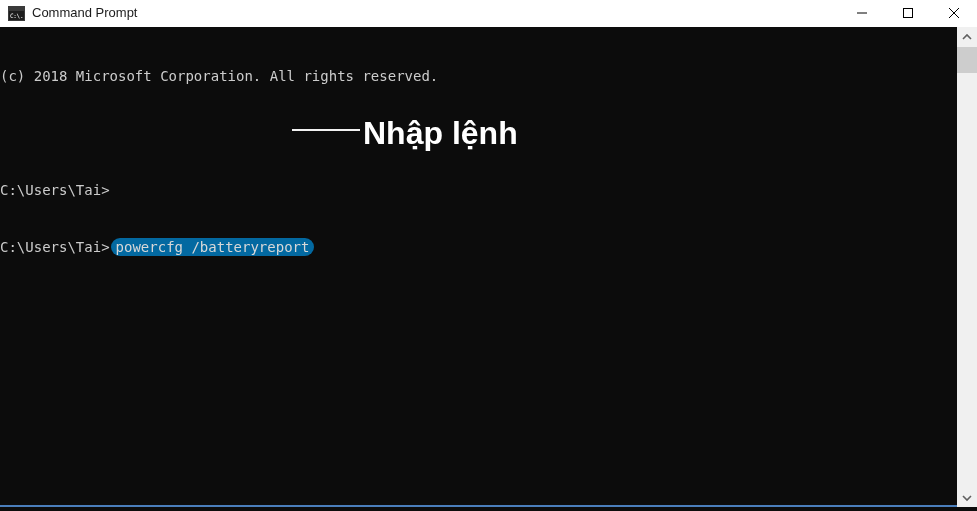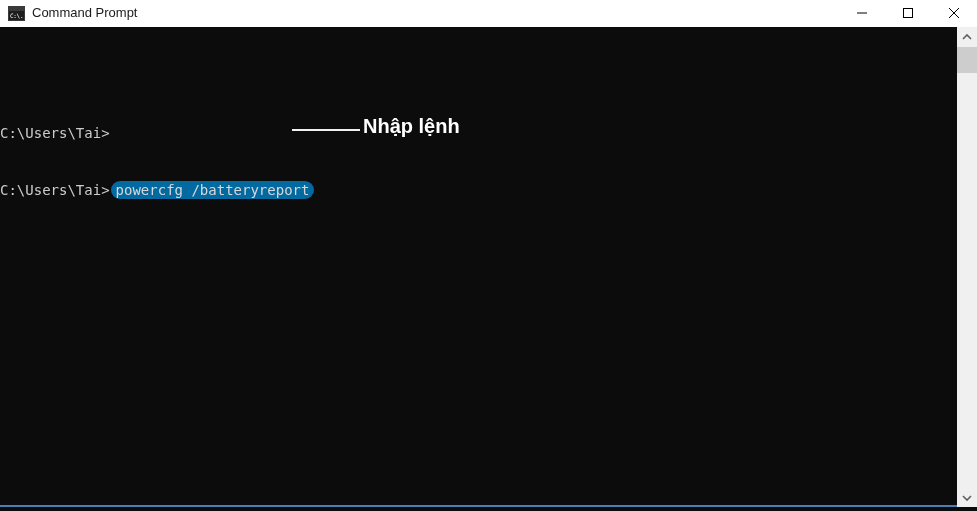--- a/index.html
+++ b/index.html
@@ -122,21 +122,21 @@
     top: 102px;
     width: 68px;
     height: 2px;
     background: #f2f2f2;
   }
   .annot-label {
     position: absolute;
     left: 363px;
     top: 88px;
     font-family: "Liberation Sans", sans-serif;
-    font-size: 20px;
+    font-size: 32px;
     font-weight: bold;
     color: #ffffff;
     white-space: nowrap;
     letter-spacing: 0px;
   }
 
   
   .scrollbar {
     position: absolute;
     left: 957px;
@@ -209,20 +209,21 @@
         <svg width="12" height="12" viewBox="0 0 12 12">
           <line x1="1" y1="1" x2="11" y2="11" stroke="#000000" stroke-width="1"></line>
           <line x1="11" y1="1" x2="1" y2="11" stroke="#000000" stroke-width="1"></line>
         </svg>
       </div>
     </div>
   </div>
 
   <div class="terminal">
     <div class="term-text">
+      <div class="term-line">(c) 2018 Microsoft Corporation. All rights reserved.</div>
       <div class="term-line"></div>
       <div class="term-line">C:\Users\Tai&gt;</div>
       <div class="term-line"><span>C:\Users\Tai&gt;</span><span class="cmd-highlight">powercfg /batteryreport</span></div>
     </div>
 
     <div class="annot-line"></div>
     <div class="annot-label">Nhập lệnh</div>
   </div>
 
   <div class="scrollbar">

